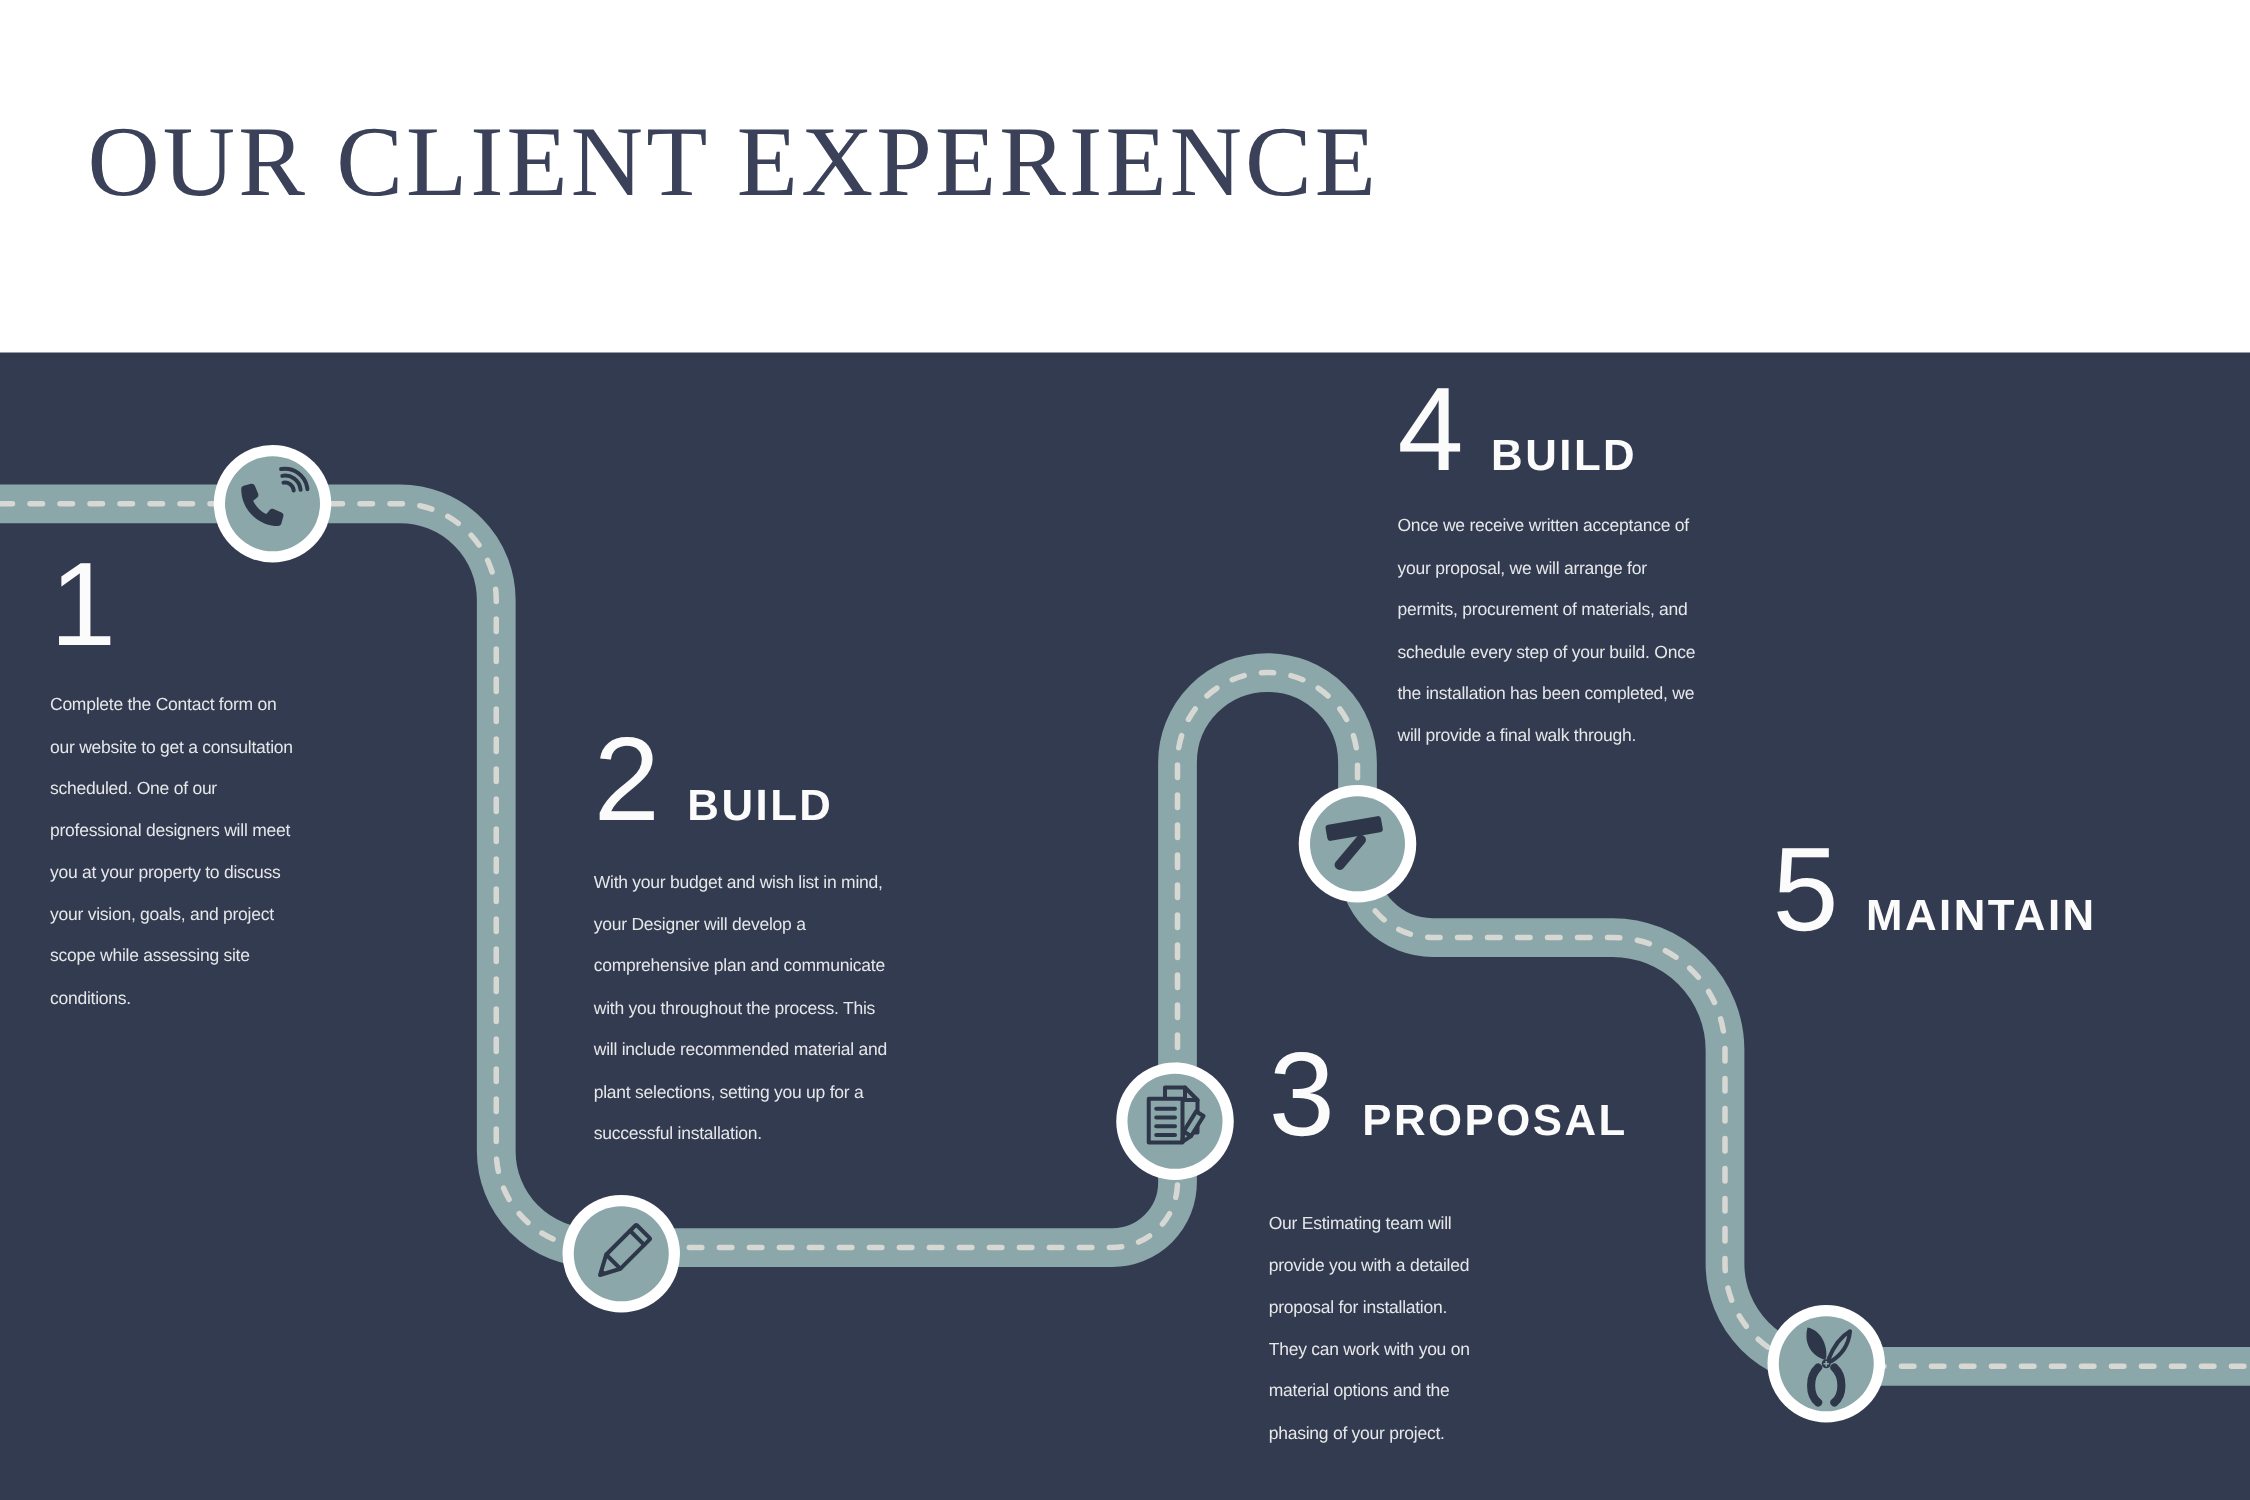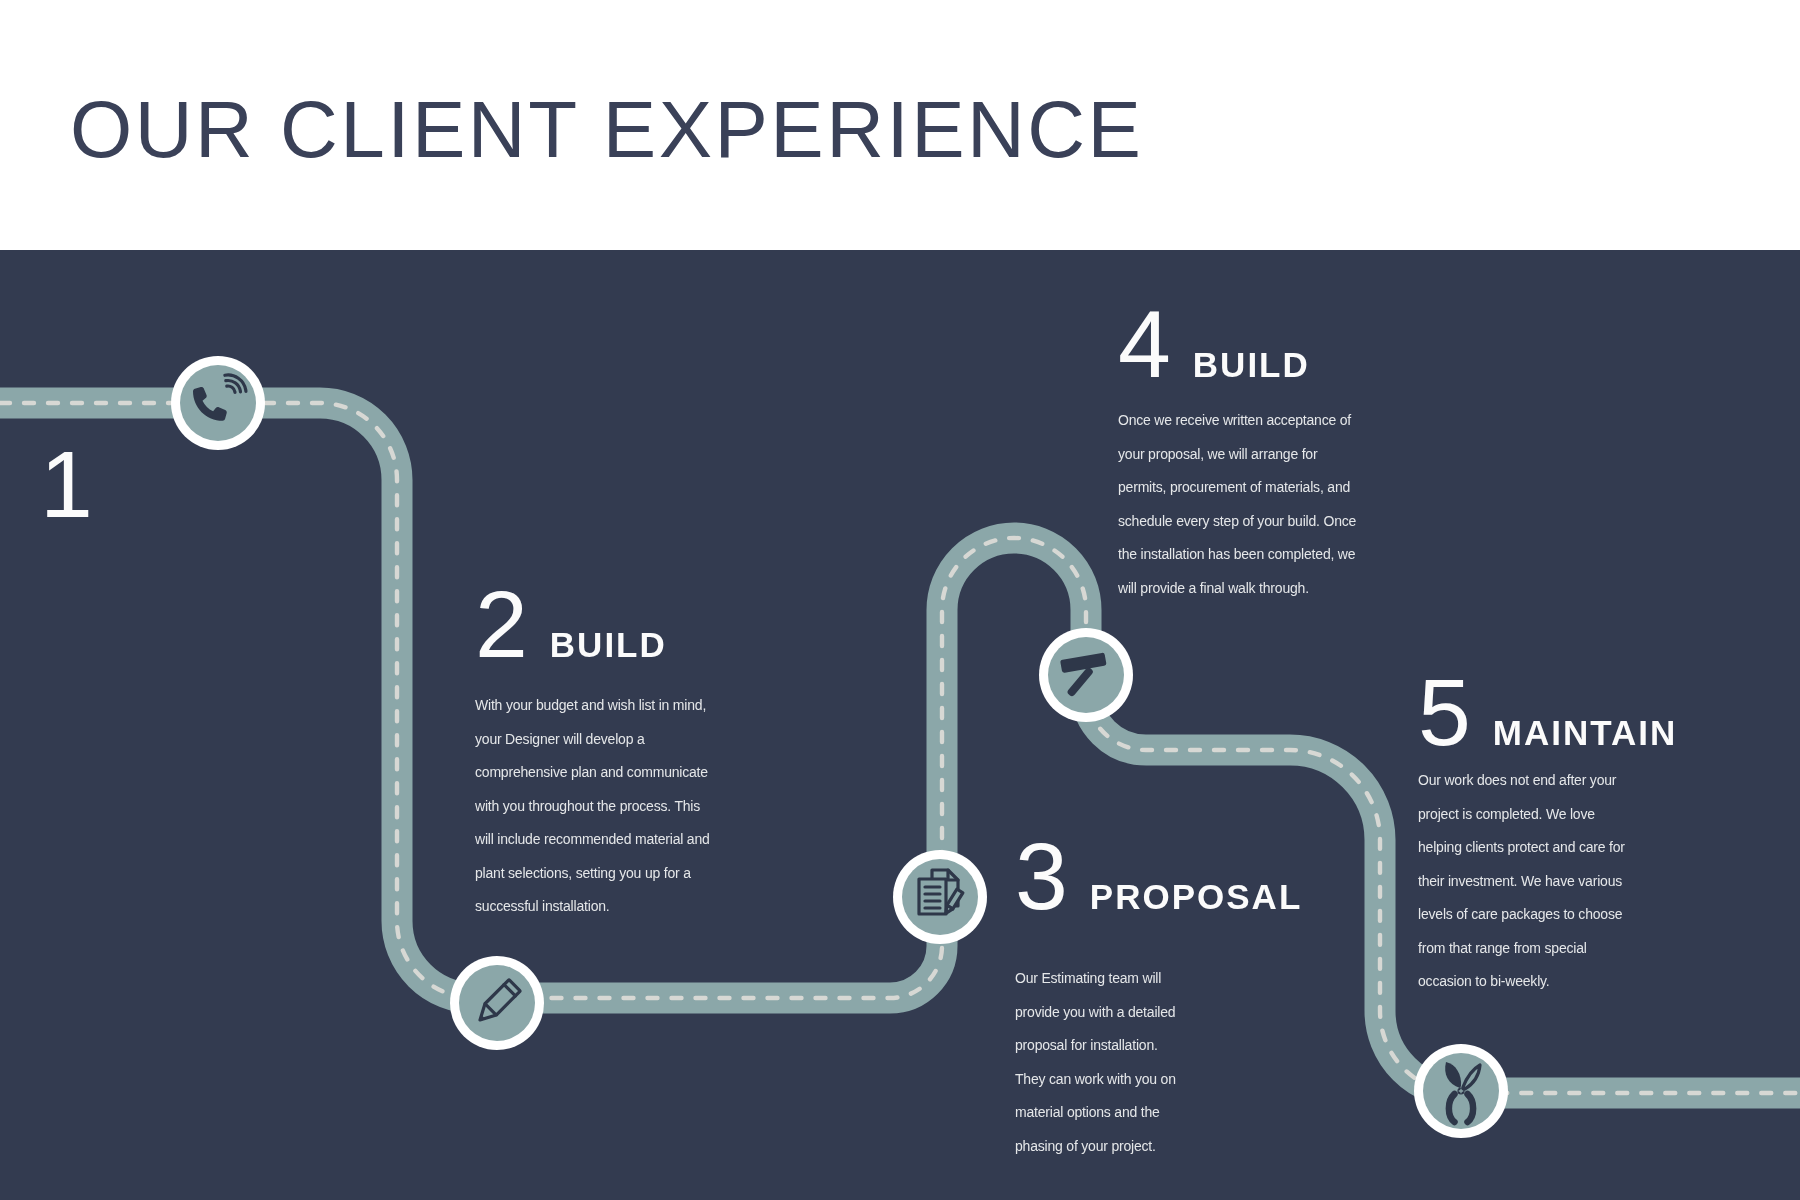--- a/index.html
+++ b/index.html
@@ -13,22 +13,23 @@
     --badge-ring:#ffffff;
     --icon:#2e3749;
   }
   html,body{margin:0;padding:0;background:#888;}
   .stage{
     position:relative;width:1800px;height:1200px;overflow:hidden;
     background:var(--panel);
     font-family:"Liberation Sans",sans-serif;
   }
   .top-band{
-    position:absolute;left:0;top:0;width:1800px;height:250px;
+    position:absolute;left:0;top:0;width:1800px;height:282px;
     background:var(--background);
+    font-family:Liberation Serif, serif;
   }
   .page-title{
     position:absolute;left:70px;top:90px;margin:0;
     font-size:80px;font-weight:400;letter-spacing:2.5px;line-height:1;
     color:var(--title-text);white-space:pre;
   }
   .road-svg{position:absolute;left:0;top:0;}
   .road{fill:none;stroke:var(--road);stroke-width:31;}
   .road-center{fill:none;stroke:var(--road-dash);stroke-width:4.4;
     stroke-dasharray:10 14;stroke-linecap:round;}
@@ -136,20 +137,28 @@
         <circle class="ic-fill" r="3.6"></circle>
         <path d="M -2.2 0 H 2.2 M 0 -2.2 V 2.2" stroke="#8ba7a9" stroke-width="1.3" fill="none"></path>
       </g>
     </g>
   </svg>
 
   <section class="step s1">
     <div class="step-head">
       <span class="num">1</span>
     </div>
+    <p class="body">Complete the Contact form on
+our website to get a consultation
+scheduled. One of our
+professional designers will meet
+you at your property to discuss
+your vision, goals, and project
+scope while assessing site
+conditions.</p>
   </section>
 
   <section class="step s2">
     <div class="step-head">
       <span class="num">2</span>
       <span class="label">BUILD</span>
     </div>
     <p class="body">With your budget and wish list in mind,
 your Designer will develop a
 comprehensive plan and communicate
@@ -183,22 +192,15 @@
 schedule every step of your build. Once
 the installation has been completed, we
 will provide a final walk through.</p>
   </section>
 
   <section class="step s5">
     <div class="step-head">
       <span class="num">5</span>
       <span class="label">MAINTAIN</span>
     </div>
-    <p class="body">Our work does not end after your
-project is completed. We love
-helping clients protect and care for
-their investment. We have various
-levels of care packages to choose
-from that range from special
-occasion to bi-weekly.</p>
   </section>
 
 </div>
 
 </body></html>

